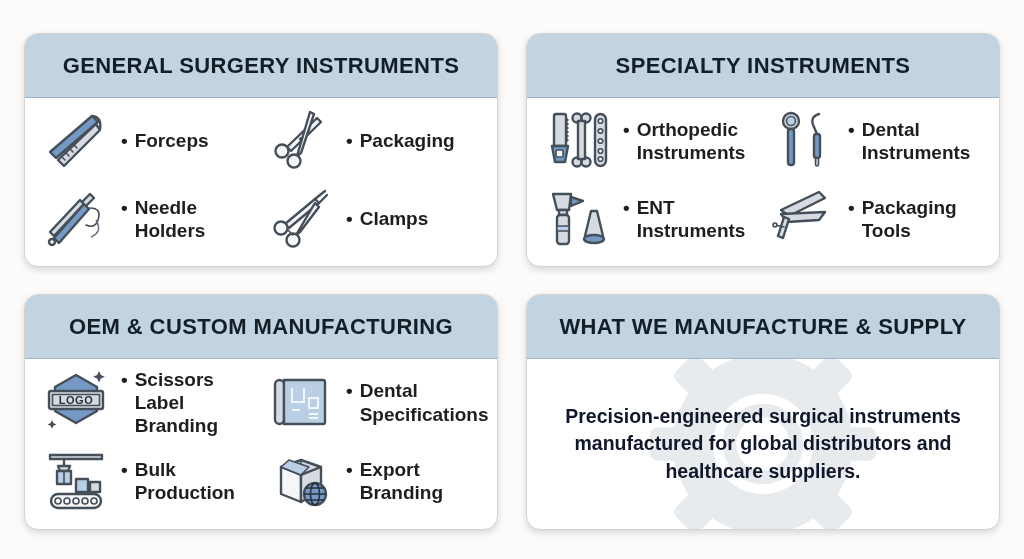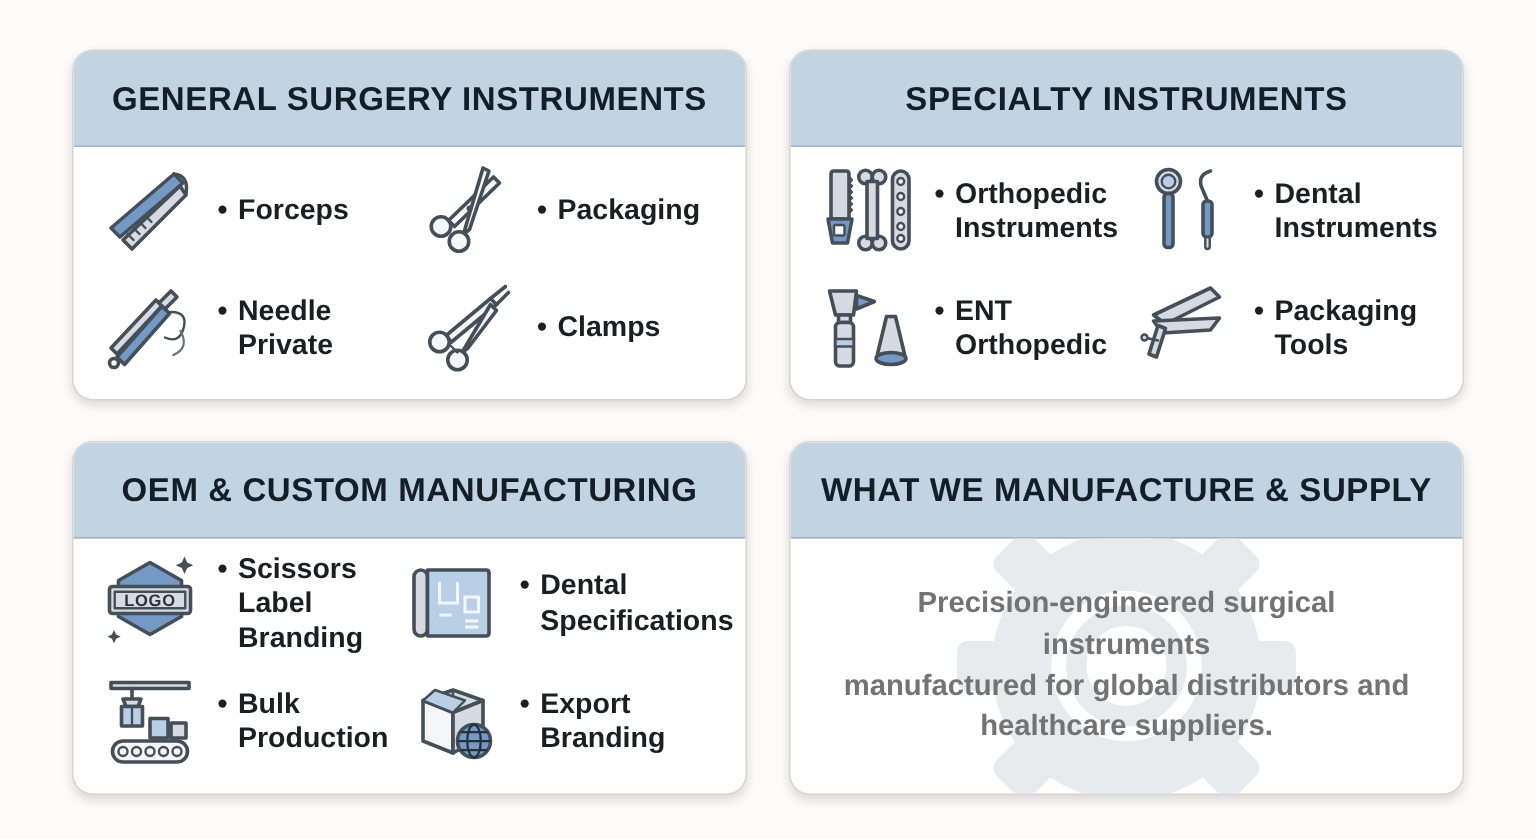--- a/index.html
+++ b/index.html
@@ -3,21 +3,21 @@
 <meta charset="utf-8">
 <style>
   :root{
     --page-bg:#fcfbf9; --card-bg:#ffffff; --header-bg:#c2d3e2; --header-text:#141e27;
     --body-text:#1c1e20; --icon-outline:#454f59; --icon-blue:#7499c4; --icon-light:#b9cfe6;
     --icon-grey:#d5dbe0; --watermark:#e7ebee;
   }
   *{box-sizing:border-box;margin:0;padding:0}
   html,body{width:1024px;height:559px;overflow:hidden}
   body{background:var(--page-bg);font-family:"Liberation Sans",sans-serif;color:var(--body-text)}
-  .board{width:1024px;height:559px;padding:33px 48px 29px;display:grid;
+  .board{width:1024px;height:559px;padding:33px 24px 29px;display:grid;
          grid-template-columns:1fr 1fr;grid-template-rows:234px 236px;column-gap:28px;row-gap:27px}
   .card{background:var(--card-bg);border:1px solid #d4d4d2;border-radius:14px;
         box-shadow:0 3px 7px rgba(0,0,0,.14);overflow:hidden;display:flex;flex-direction:column}
   .card-header{height:64px;flex:none;background:var(--header-bg);border-bottom:1px solid #9fb4c6;
         display:flex;align-items:center;justify-content:center}
   .card-title{font-size:22px;font-weight:bold;letter-spacing:.4px;color:var(--header-text);white-space:nowrap}
   .card-body{flex:1;display:grid;grid-template-columns:1fr 1fr;align-content:space-evenly;
         padding:4px 8px 8px 14px}
   .item{display:flex;align-items:center;gap:8px;min-height:78px}
   .icon-box{width:74px;height:66px;flex:none;display:flex;align-items:flex-start;justify-content:center}
@@ -29,21 +29,21 @@
   .stk{stroke:var(--icon-outline);stroke-width:2.4;stroke-linecap:round;stroke-linejoin:round}
   .thin{stroke-width:1.6}
   .fil-blue{fill:var(--icon-blue)} .fil-lblue{fill:var(--icon-light)}
   .fil-grey{fill:var(--icon-grey)} .fil-white{fill:#f4f6f8} .fil-none{fill:none}
   .logo-text{fill:#2a3138;font-family:"Liberation Sans",sans-serif;font-weight:bold;font-size:11px;letter-spacing:.5px}
   
   .summary-body{flex:1;position:relative;display:flex;align-items:center;justify-content:center;
         text-align:center;padding:0 28px;overflow:hidden}
   .watermark{position:absolute;left:50%;top:50%;transform:translate(-50%,-50%);z-index:0}
   .summary-text{position:relative;z-index:1;max-width:430px;font-size:19.5px;font-weight:bold;
-        line-height:1.4;color:#737373;white-space:pre-line}
+        line-height:1.4;color:#0f172a;white-space:pre-line}
 </style>
 </head>
 <body>
 
 <div class="board">
 
   <div class="card">
     <div class="card-header">
       <div class="card-title">GENERAL SURGERY INSTRUMENTS</div>
     </div>
@@ -92,21 +92,21 @@
             <path class="fil-blue stk" d="M10 52 L40 18 L45 23 L15 57 Z"></path>
             <path class="fil-grey stk" d="M38 16 L46 8 L50 12 L42 20 Z"></path>
             <circle class="fil-white stk" cx="8" cy="56" r="3"></circle>
             <path class="fil-none stk thin" d="M46 22 q12 0 8 12 q-3 9 -12 5"></path>
             <path fill="none" stroke="#6a7480" stroke-width="1.5" d="M52 34 q7 12 -5 17"></path>
           </svg>
         </span>
         <span class="label-wrap">
           <span class="bullet">•</span>
           <span class="item-label">Needle
-Private</span>
+Holders</span>
         </span>
       </div>
 
       <div class="item">
         <span class="icon-box">
           <svg viewBox="0 0 64 64">
             <path class="fil-white stk" d="M16 38 L46 13 L50 17 L20 42 Z"></path>
             <path class="fil-white stk" d="M27 49 L31 46 L50 21 L46 17 Z"></path>
             <path class="fil-none stk" d="M46 13 L56 5"></path>
             <path class="fil-none stk" d="M50 17 L58 9"></path>
@@ -185,21 +185,21 @@
             <rect class="fil-grey stk" x="13" y="24" width="8" height="5"></rect>
             <rect class="fil-grey stk" x="11" y="29" width="12" height="29" rx="3"></rect>
             <rect class="fil-lblue stk thin" x="11" y="40" width="12" height="5"></rect>
             <path class="fil-grey stk" d="M45 25 h6 l6 25 q0 3 -9 3 q-9 0 -9 -3 Z"></path>
             <ellipse class="fil-blue stk" cx="48" cy="53" rx="10" ry="4"></ellipse>
           </svg>
         </span>
         <span class="label-wrap">
           <span class="bullet">•</span>
           <span class="item-label">ENT
-Orthopedic</span>
+Instruments</span>
         </span>
       </div>
 
       <div class="item">
         <span class="icon-box">
           <svg viewBox="0 0 64 64">
             <path class="fil-grey stk" d="M10 24 L48 6 L54 12 L18 30 Z"></path>
             <path class="fil-grey stk" d="M10 28 L54 26 L48 34 L16 36 Z"></path>
             <path class="fil-grey stk" d="M13 31 L18 33 L12 52 L7 50 Z"></path>
             <path class="fil-none stk thin" d="M4 39 L13 41"></path>

